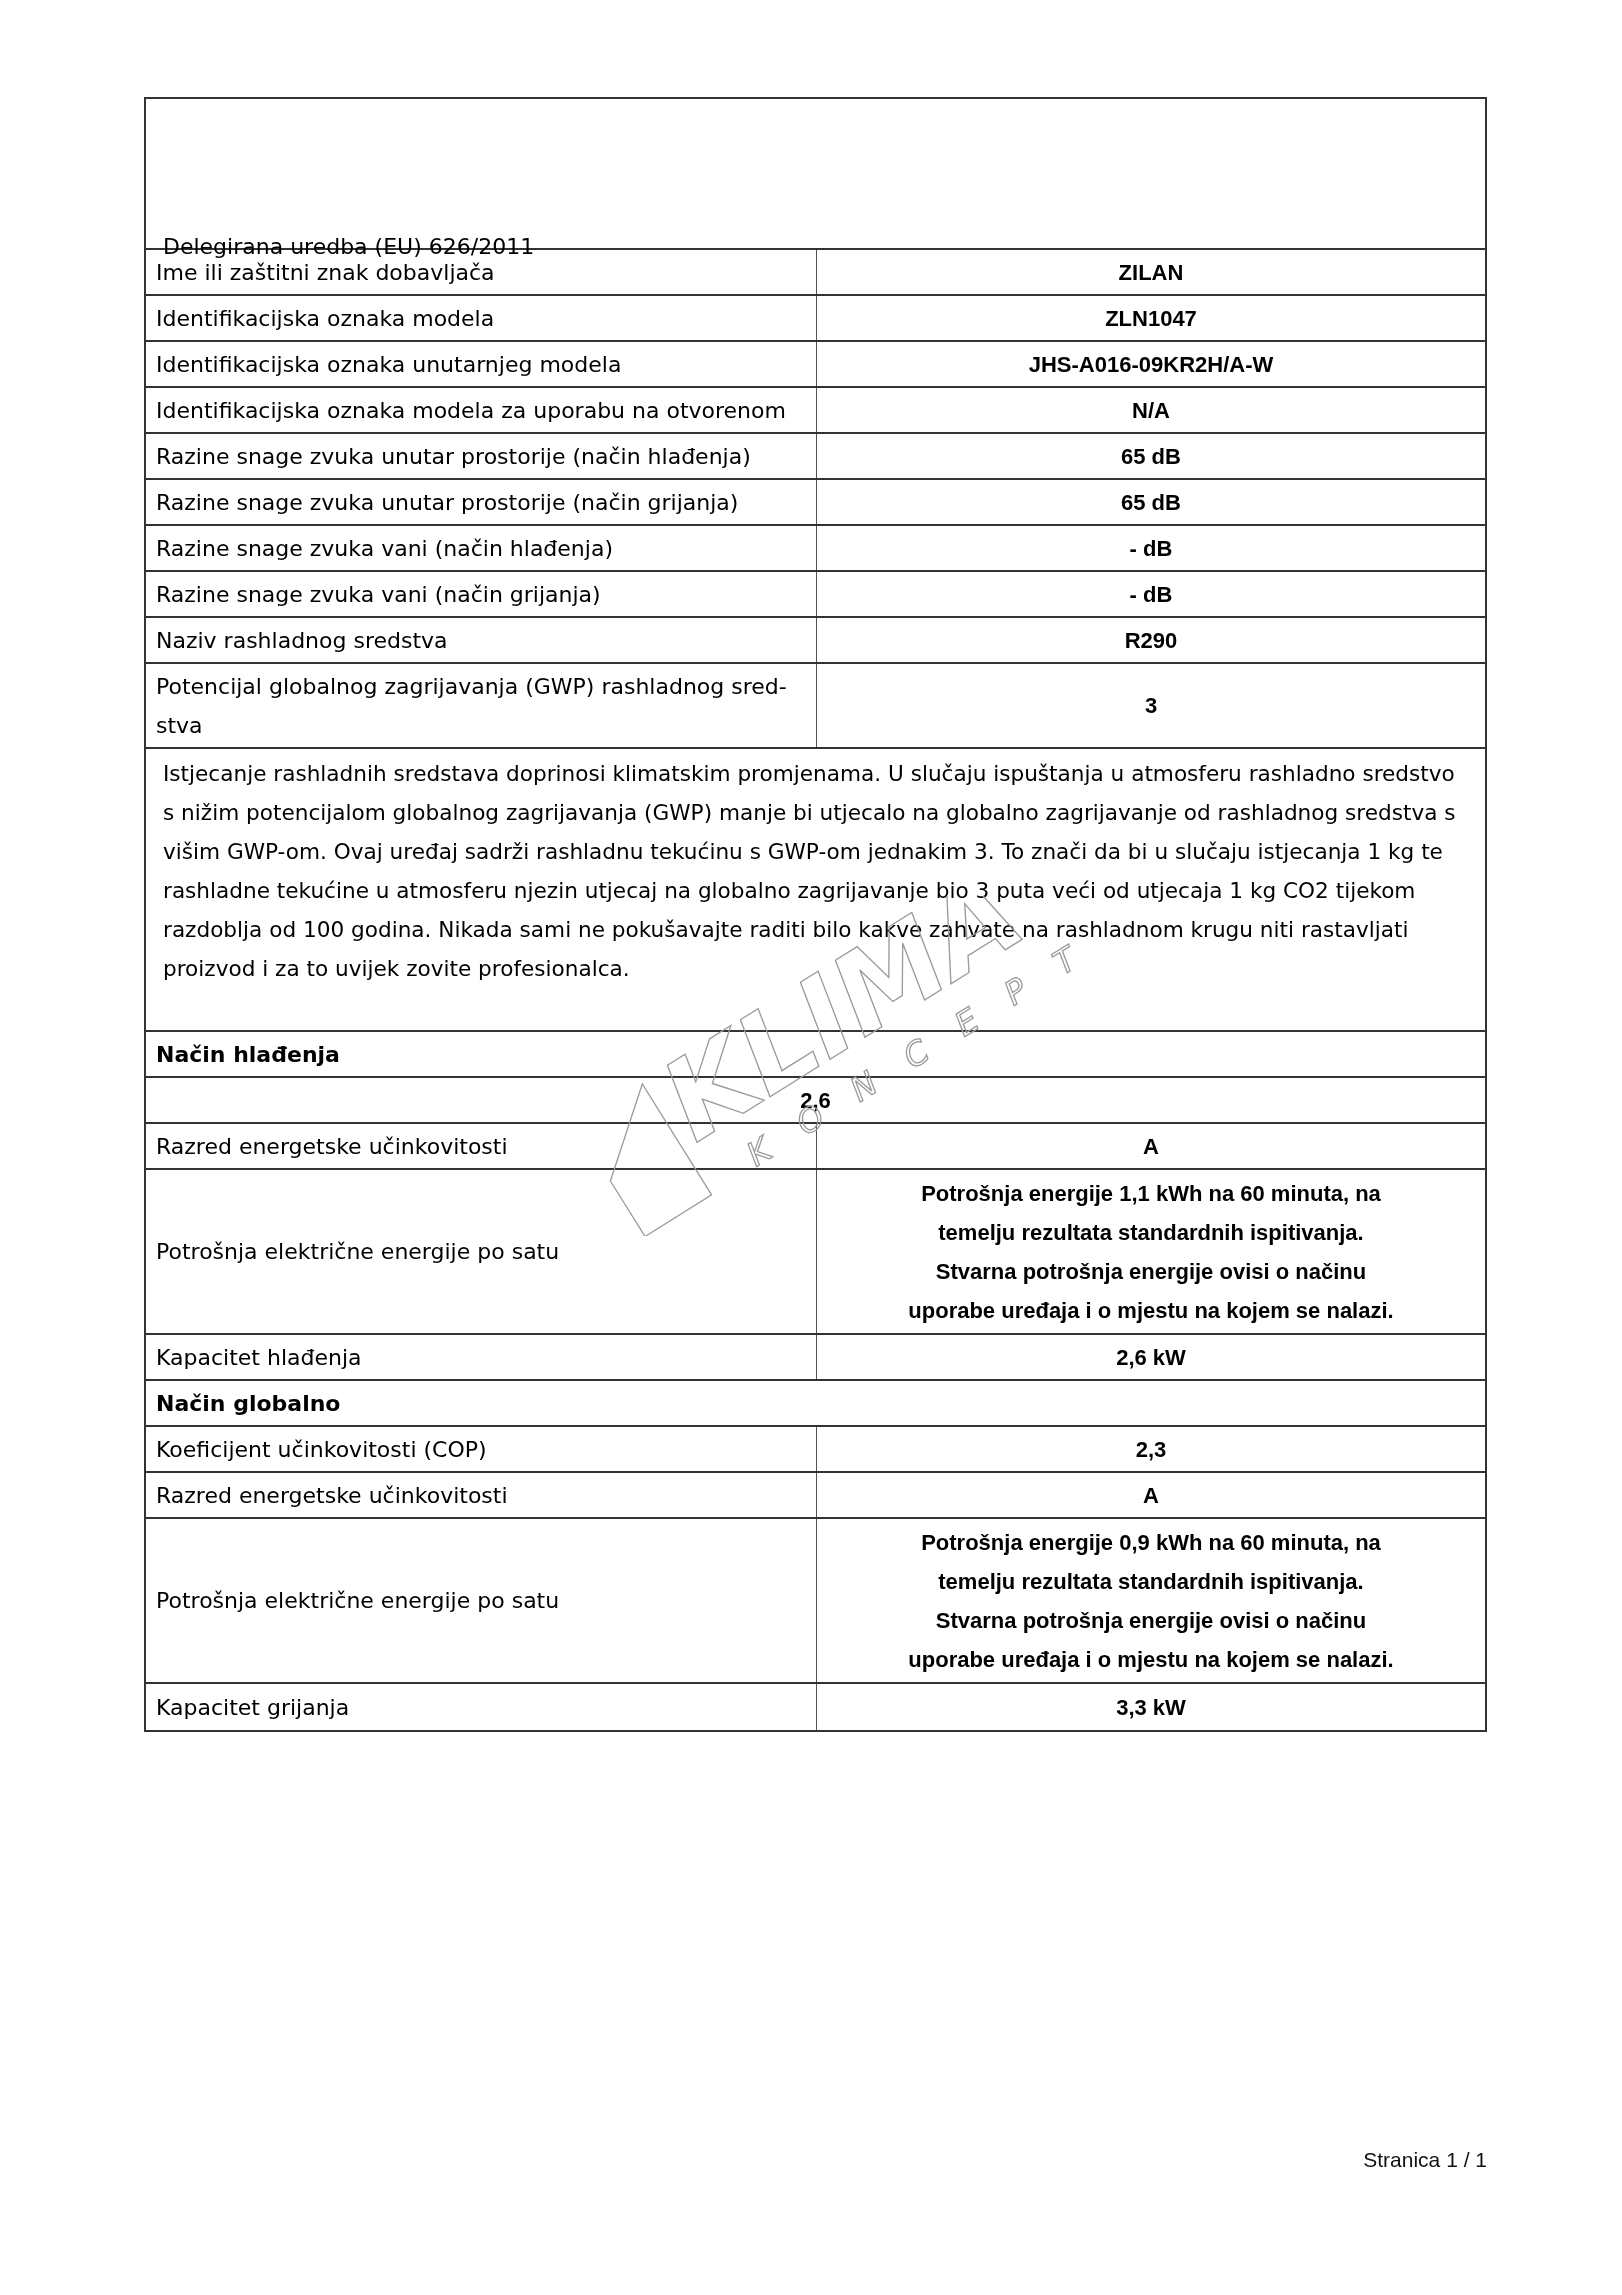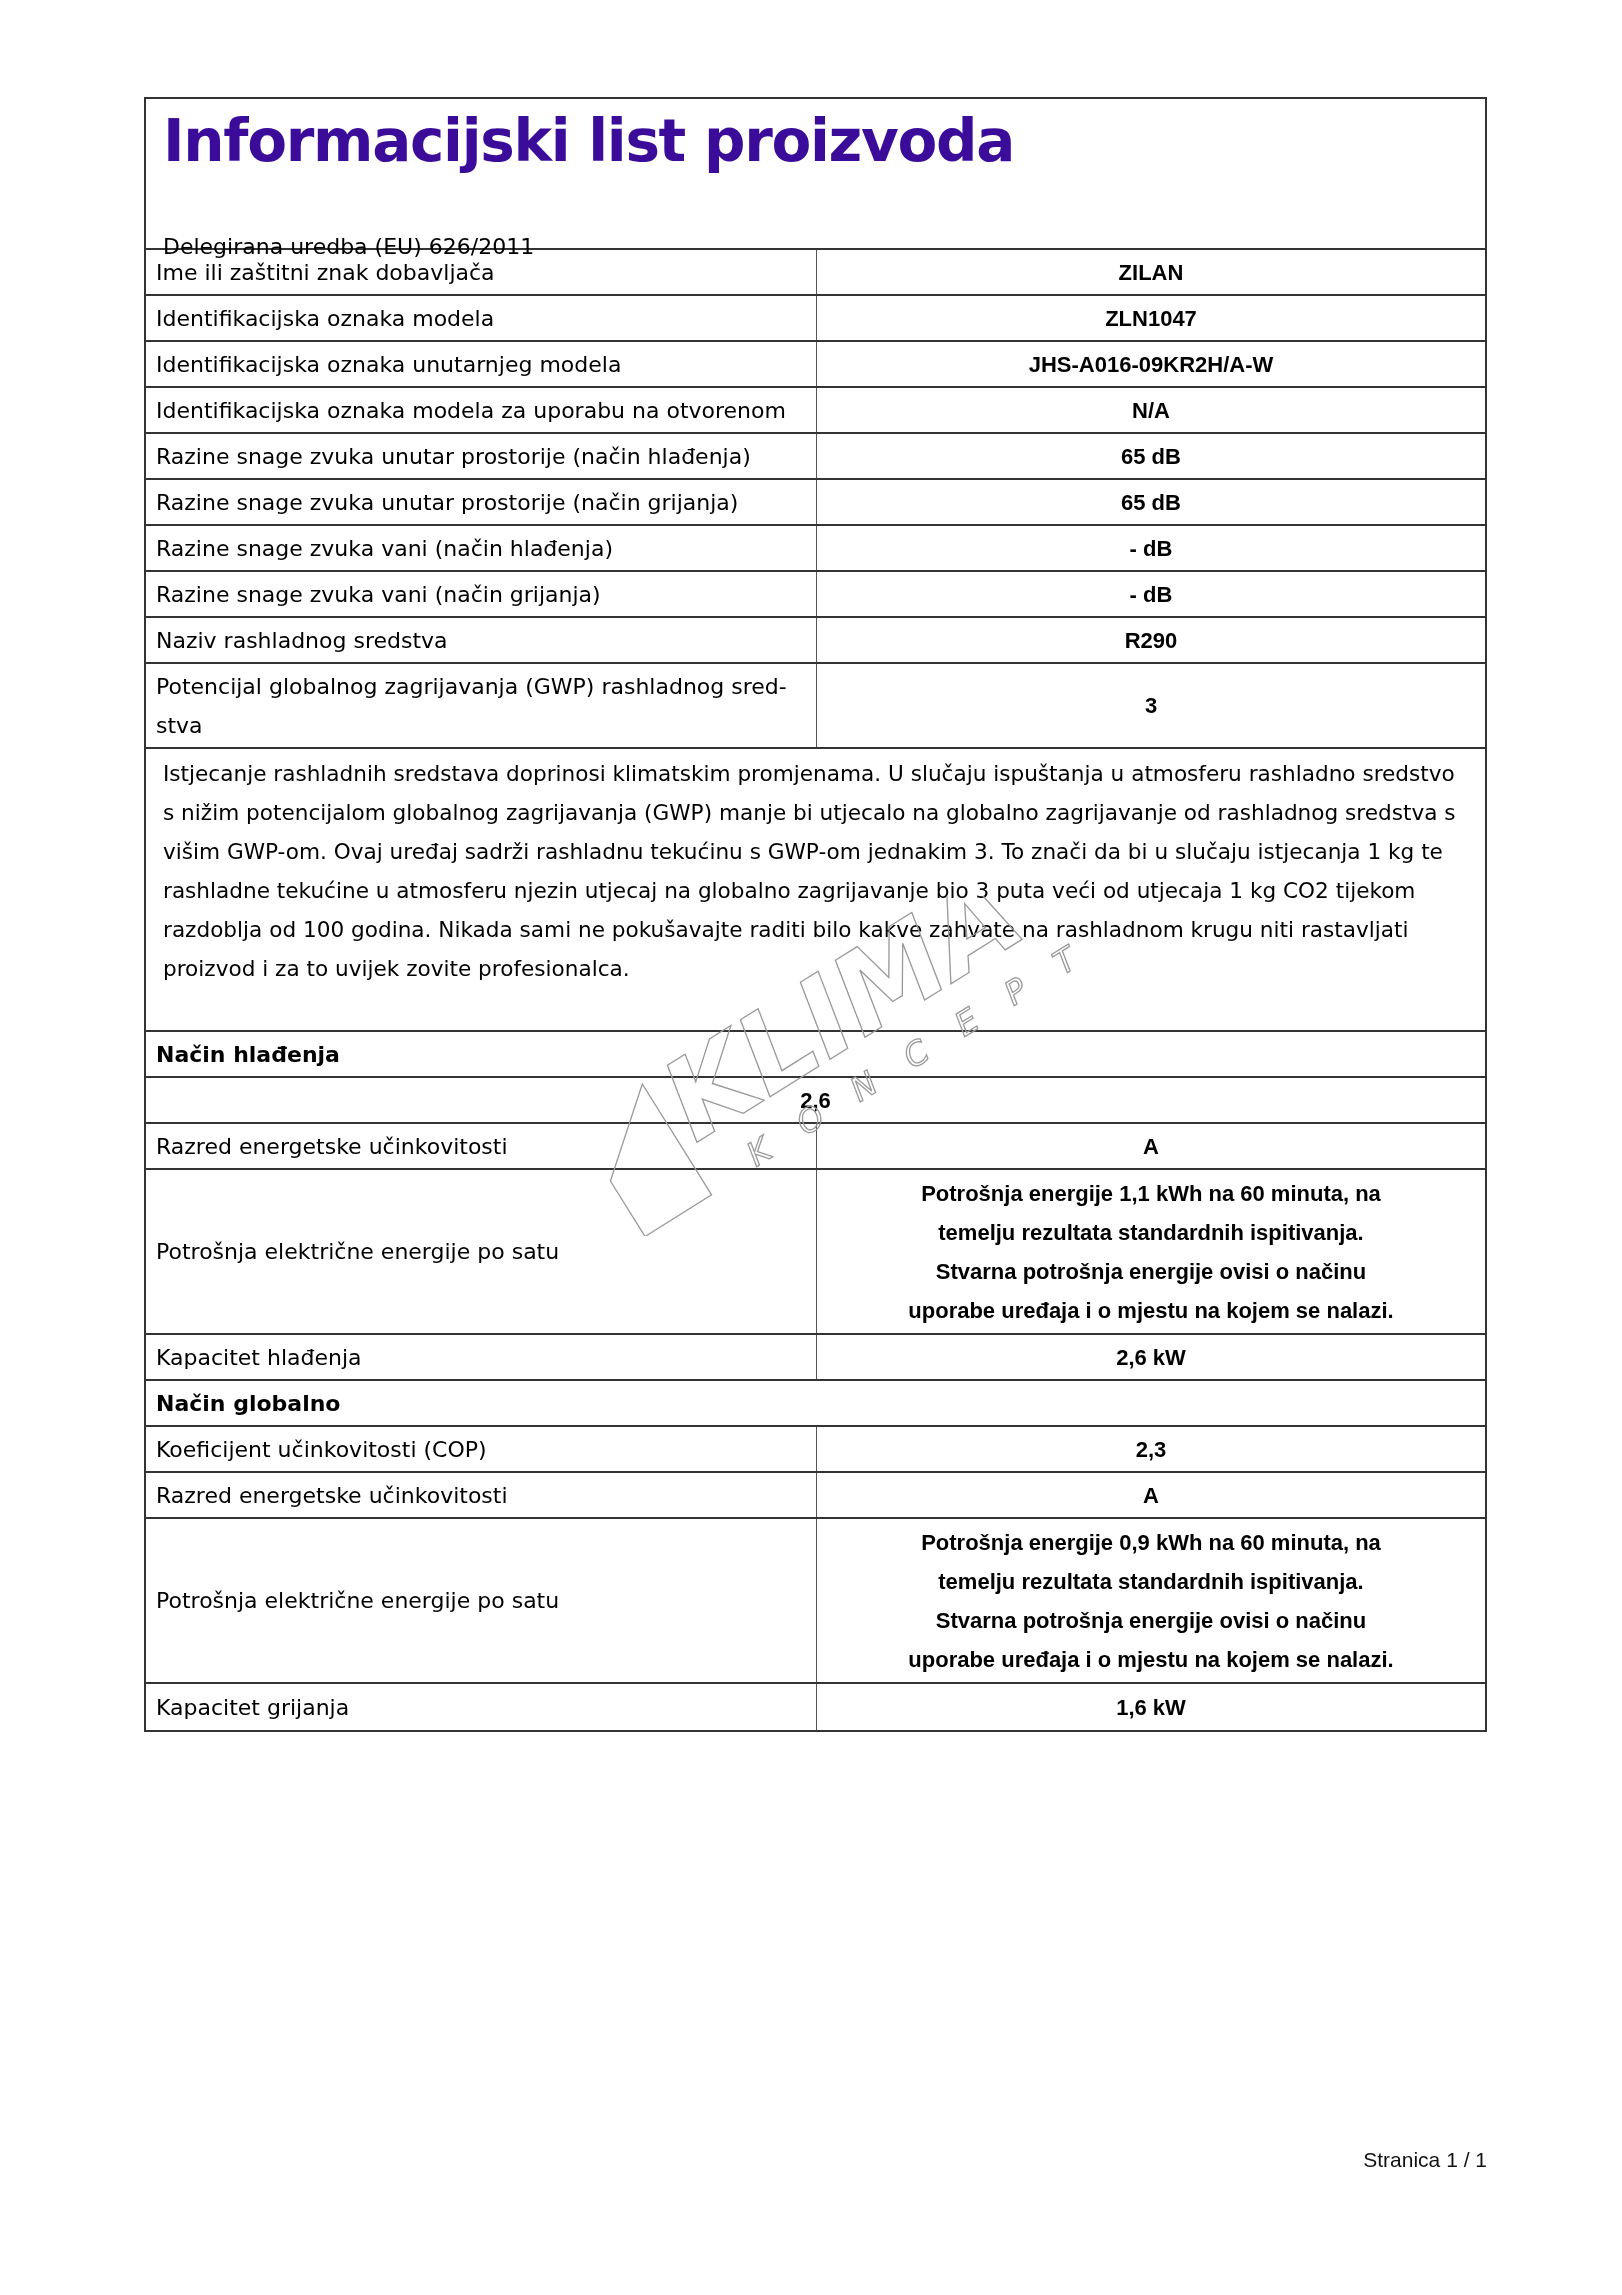--- a/index.html
+++ b/index.html
@@ -27,21 +27,20 @@
               font-size:21px; color:#111; }
     .watermark { position:absolute; left:563px; top:896px; width:537px; height:340px;
                  pointer-events:none; }
     .r70 { height:46px; } .r130 { height:85px; } .r250 { height:165px; }
   </style>
 </head>
 <body>
 
 <div class="sheet">
   <div class="title-block">
-    <div class="title" style="color: rgb(58, 12, 153);">Informacijski list proizvoda</div>
     <div class="subtitle">Delegirana uredba (EU) 626/2011</div>
   </div>
 
   <div class="row r70">
     <div class="cell-l">Ime ili zaštitni znak dobavljača</div>
     <div class="cell-r">ZILAN</div>
   </div>
   <div class="row r70">
     <div class="cell-l">Identifikacijska oznaka modela</div>
     <div class="cell-r">ZLN1047</div>
@@ -112,21 +111,21 @@
   <div class="row r70">
     <div class="cell-l">Razred energetske učinkovitosti</div>
     <div class="cell-r">A</div>
   </div>
   <div class="row r250">
     <div class="cell-l">Potrošnja električne energije po satu</div>
     <div class="cell-r" style="padding:0 79px;">Potrošnja energije 0,9 kWh na 60 minuta, na temelju rezultata standardnih ispitivanja. Stvarna potrošnja energije ovisi o načinu uporabe uređaja i o mjestu na kojem se nalazi.</div>
   </div>
   <div class="row r70">
     <div class="cell-l">Kapacitet grijanja</div>
-    <div class="cell-r">1,6 kW</div>
+    <div class="cell-r">3,3 kW</div>
   </div>
 </div>
 
 <svg class="watermark" viewBox="0 0 820 520">
   <g transform="rotate(-32 410 260)" fill="none" stroke="#9a9a9a" stroke-width="2">
     <text x="170" y="250" font-family="DejaVu Sans, sans-serif" font-size="170" font-style="italic" font-weight="bold" fill="none" stroke="#9a9a9a" stroke-width="2">KLIMA</text>
     <text x="230" y="330" font-family="DejaVu Sans, sans-serif" font-size="50" letter-spacing="58" font-style="italic" fill="none" stroke="#9a9a9a" stroke-width="2">KONCEPT</text>
     <polygon points="30,230 150,130 150,330 30,330"></polygon>
   </g>
 </svg>

